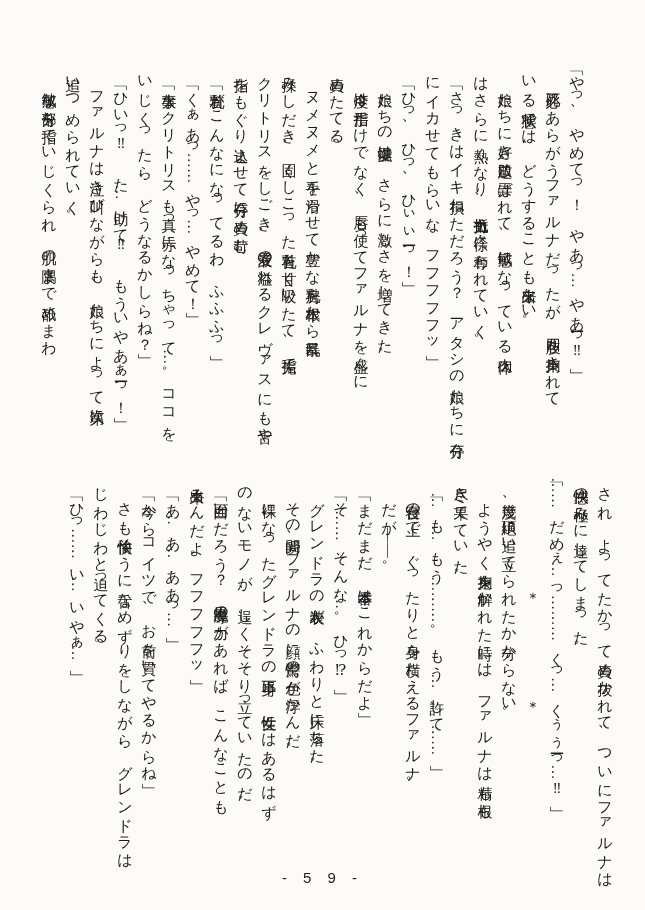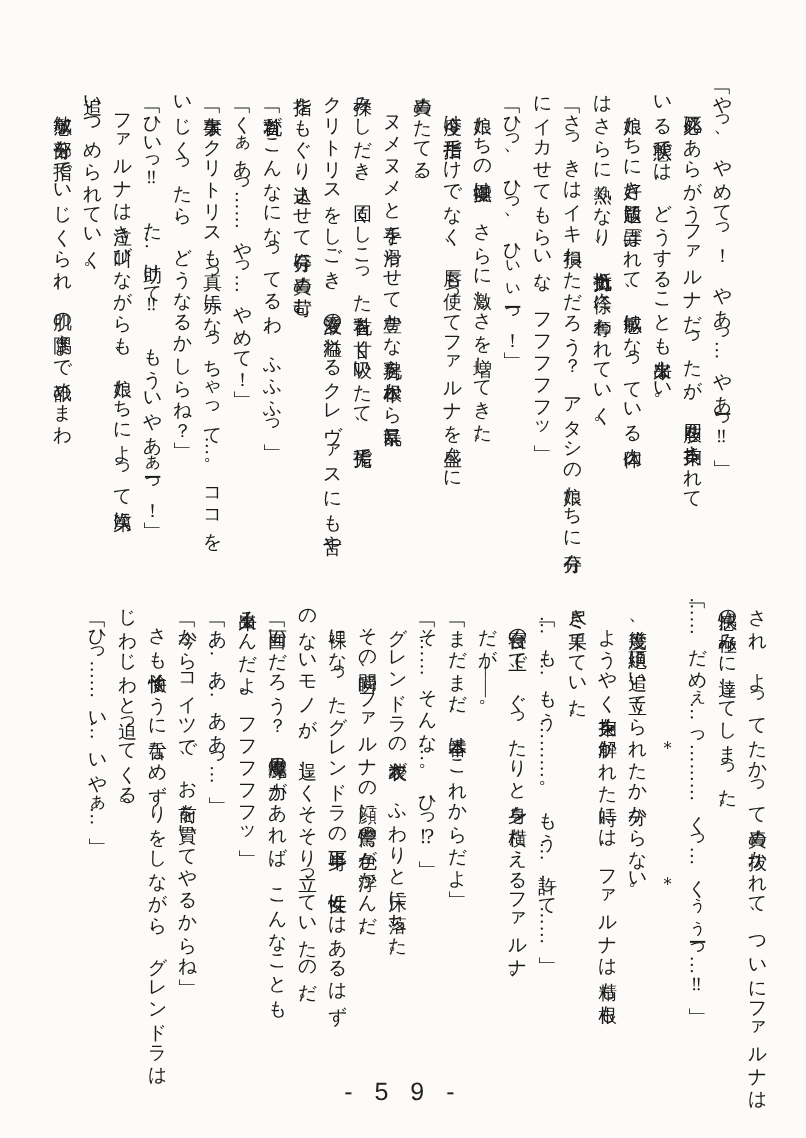--- a/index.html
+++ b/index.html
@@ -24,21 +24,21 @@
   .text-block p { margin: 0; padding: 0; }
   .block-top    { top: 66px;  right: 56px; }
   .block-bottom { top: 477px; right: 28px; }
   .page-number {
     position: absolute;
     bottom: 24px;
     left: 0;
     width: 100%;
     text-align: center;
     font-family: "Liberation Sans", "DejaVu Sans", sans-serif;
-    font-size: 20px;
+    font-size: 15px;
     letter-spacing: 6px;
     color: #222;
   }
 </style>
 </head>
 <body>
 
 <div class="page" style="background: rgb(252, 251, 249); color: rgb(27, 27, 27);">
   <div class="text-block block-top">
       <p>「やっ、やめてっ！　やあっ…やあーっ‼」</p>

